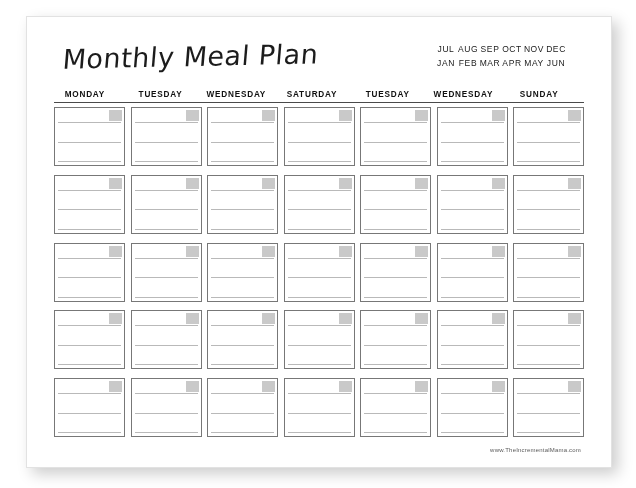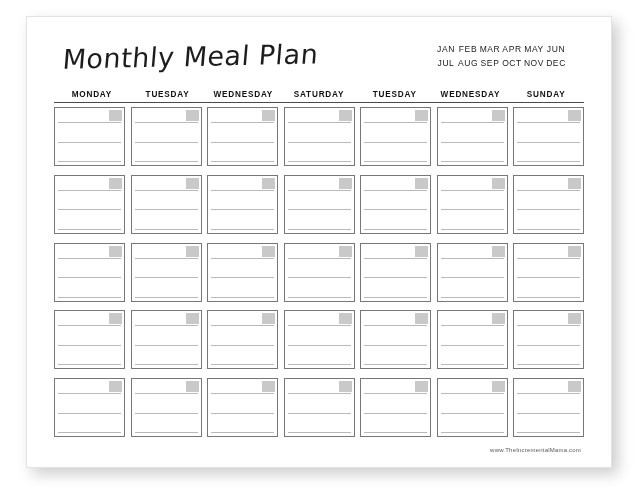--- a/index.html
+++ b/index.html
@@ -70,21 +70,21 @@
   }
   .month-row span {
     display: inline-block;
     width: 22px;
     text-align: center;
   }
 
   
   .daynames {
     position: absolute;
-    left: 27px;
+    left: 20px;
     top: 73px;
     width: 530px;
     display: flex;
   }
   .dayname {
     flex: 1 1 0;
     text-align: center;
     font-size: 8.2px;
     font-weight: bold;
     letter-spacing: 0.8px;
@@ -162,24 +162,24 @@
 <body>
 
 <div id="page">
   <div id="sheet">
     <div id="inner">
 
       <div class="title">Monthly Meal Plan</div>
 
       <div class="months">
         <div class="month-row">
-          <span>JAN</span><span>FEB</span><span>MAR</span><span>APR</span><span>MAY</span><span>JUN</span>
+          <span>JUL</span><span>AUG</span><span>SEP</span><span>OCT</span><span>NOV</span><span>DEC</span>
         </div>
         <div class="month-row">
-          <span>JUL</span><span>AUG</span><span>SEP</span><span>OCT</span><span>NOV</span><span>DEC</span>
+          <span>JAN</span><span>FEB</span><span>MAR</span><span>APR</span><span>MAY</span><span>JUN</span>
         </div>
       </div>
 
       <div class="daynames">
         <div class="dayname">MONDAY</div>
         <div class="dayname">TUESDAY</div>
         <div class="dayname">WEDNESDAY</div>
         <div class="dayname">SATURDAY</div>
         <div class="dayname">TUESDAY</div>
         <div class="dayname">WEDNESDAY</div>

